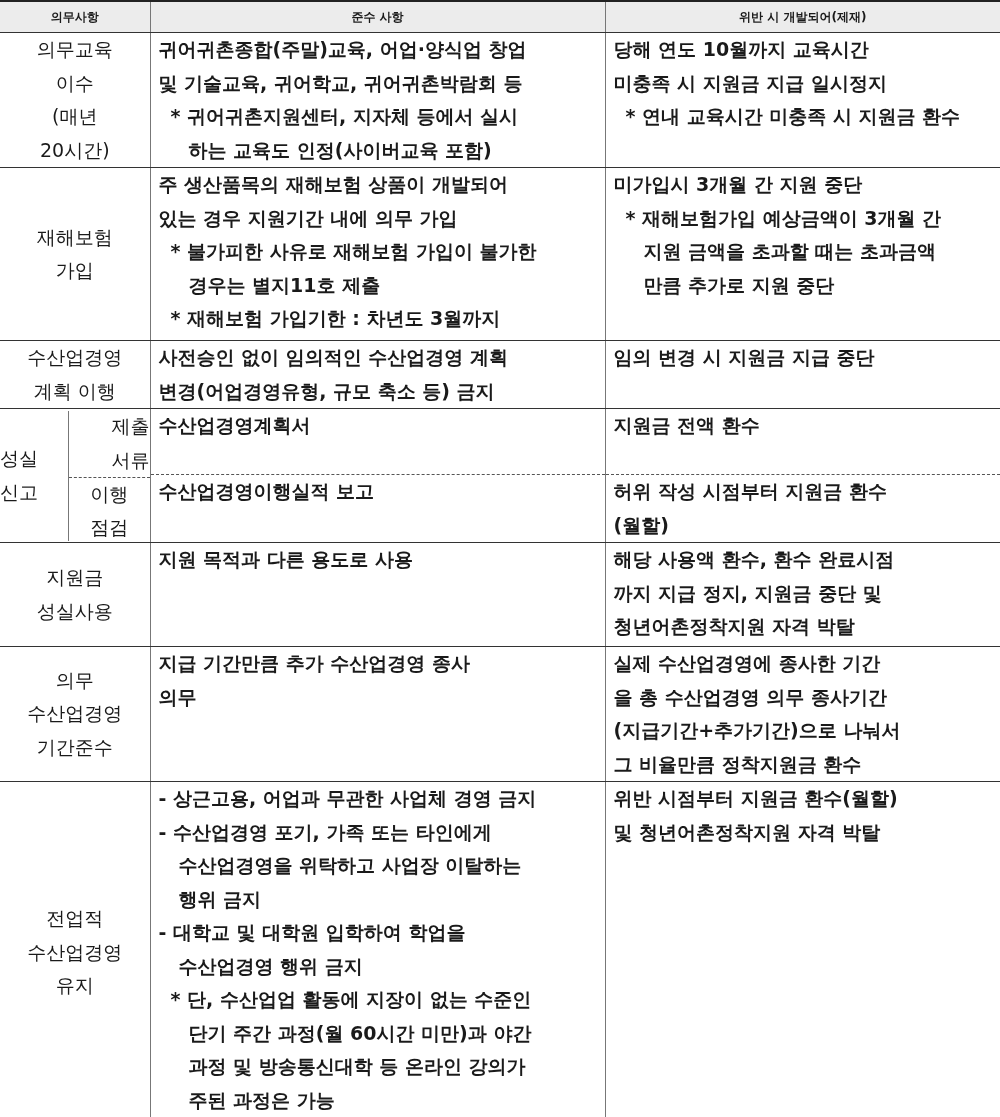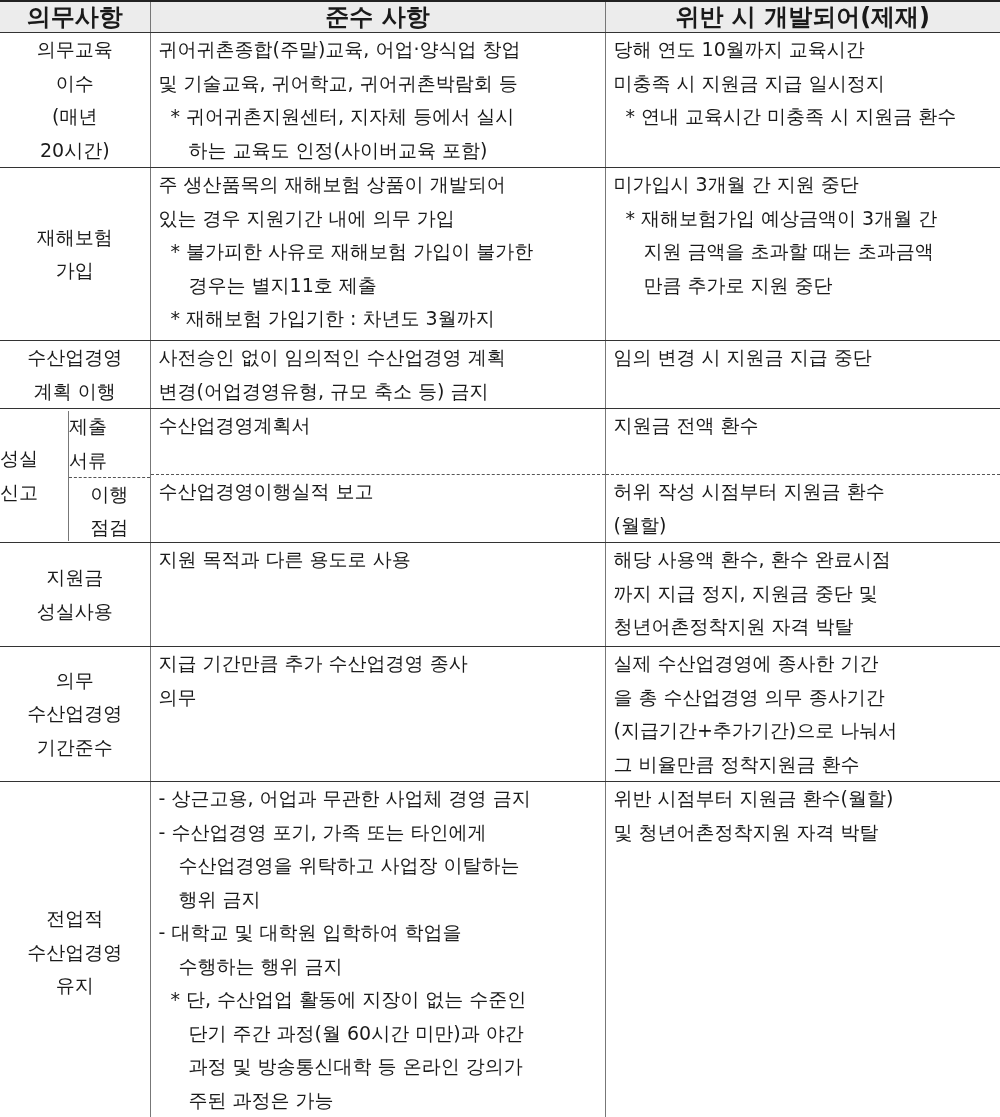--- a/index.html
+++ b/index.html
@@ -1,28 +1,28 @@
 <!DOCTYPE html>
 <html><head>
 <meta charset="utf-8">
 <style>
   html, body { margin: 0; padding: 0; background: #ffffff; }
   body { width: 1000px; height: 1117px; overflow: hidden; font-family: "DejaVu Sans", sans-serif; color: #1a1a1a; }
   .tbl { position: absolute; left: 0; top: 0; width: 1000px; }
   table { border-collapse: collapse; width: 1000px; table-layout: fixed; }
   td, th { padding: 0; vertical-align: top; font-size: 19px; line-height: 33.5px; }
-  th { background: #ececec; font-weight: bold; font-size: 24px; height: 30px; line-height: 30px; text-align: center; border-top: 2px solid #222; border-bottom: 1px solid #333; }
+  th { background: #ececec; font-weight: bold; font-size: 12px; height: 30px; line-height: 30px; text-align: center; border-top: 2px solid #222; border-bottom: 1px solid #333; }
   .c1 { width: 150px; } .c2 { width: 455px; } .c3 { width: 395px; }
   th + th, td.bl { border-left: 1px solid #777; }
   tr.row td { border-bottom: 1px solid #333; margin-left: 8px; }
   tr.last td { border-bottom: 2px solid #222; }
   .label { text-align: center; vertical-align: middle; }
   .label div { line-height: 33.5px; }
   .cell { padding: 0 6px 0 8px; }
-  .line { display: block; white-space: nowrap; text-align: justify; }
+  .line { display: block; white-space: nowrap; text-align: justify; font-weight: bold; }
   .ind1 { padding-left: 12px; }
   .ind2 { padding-left: 30px; }
   .ind3 { padding-left: 20px; }
   .dash td.d { border-bottom: 1px dashed #555; }
 </style>
 </head>
 <body>
 
 <div class="tbl">
   <table>
@@ -111,21 +111,21 @@
         <tr class="dash" style="height: 66px;">
           <td rowspan="2" class="label" style="padding: 0px; position: relative; border-bottom: 1px solid rgb(51, 51, 51);">
             <div style="display: flex; height: 130px;">
               <div style="width: 68px; display: flex; align-items: center; justify-content: flex-start; border-right: 1px solid rgb(119, 119, 119);">
                 <div>
                   <div>성실</div>
                   <div>신고</div>
                 </div>
               </div>
               <div style="flex: 1 1 0%; display: flex; flex-direction: column;">
-                <div style="height: 66px; display: flex; align-items: center; justify-content: flex-start; border-bottom: 1px dashed rgb(85, 85, 85);">
+                <div style="height: 66px; display: flex; align-items: center; justify-content: flex-end; border-bottom: 1px dashed rgb(85, 85, 85);">
                   <div>
                     <div>제출</div>
                     <div>서류</div>
                   </div>
                 </div>
                 <div style="height: 64px; display: flex; align-items: flex-start; justify-content: center;">
                   <div>
                     <div>이행</div>
                     <div>점검</div>
                   </div>
@@ -208,21 +208,21 @@
               <div>유지</div>
             </div>
           </td>
           <td class="bl cell">
             <div>
               <span class="line ">- 상근고용, 어업과 무관한 사업체 경영 금지</span>
               <span class="line ">- 수산업경영 포기, 가족 또는 타인에게</span>
               <span class="line ind3">수산업경영을 위탁하고 사업장 이탈하는</span>
               <span class="line ind3">행위 금지</span>
               <span class="line ">-  대학교  및  대학원  입학하여  학업을</span>
-              <span class="line ind3">수행하는 행위 금지</span>
+              <span class="line ind3">수산업경영 행위 금지</span>
               <span class="line ind1">* 단, 수산업업 활동에 지장이 없는 수준인</span>
               <span class="line ind2">단기 주간 과정(월 60시간 미만)과 야간</span>
               <span class="line ind2">과정 및 방송통신대학 등 온라인 강의가</span>
               <span class="line ind2">주된 과정은 가능</span>
             </div>
           </td>
           <td class="bl cell">
             <div>
               <span class="line ">위반 시점부터 지원금 환수(월할)</span>
               <span class="line ">및 청년어촌정착지원 자격 박탈</span>

